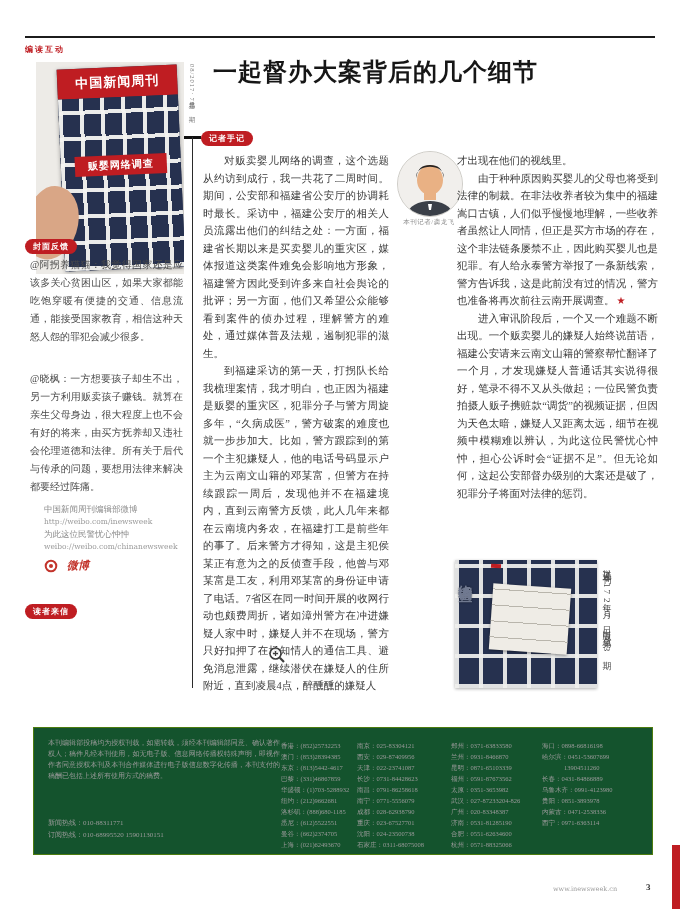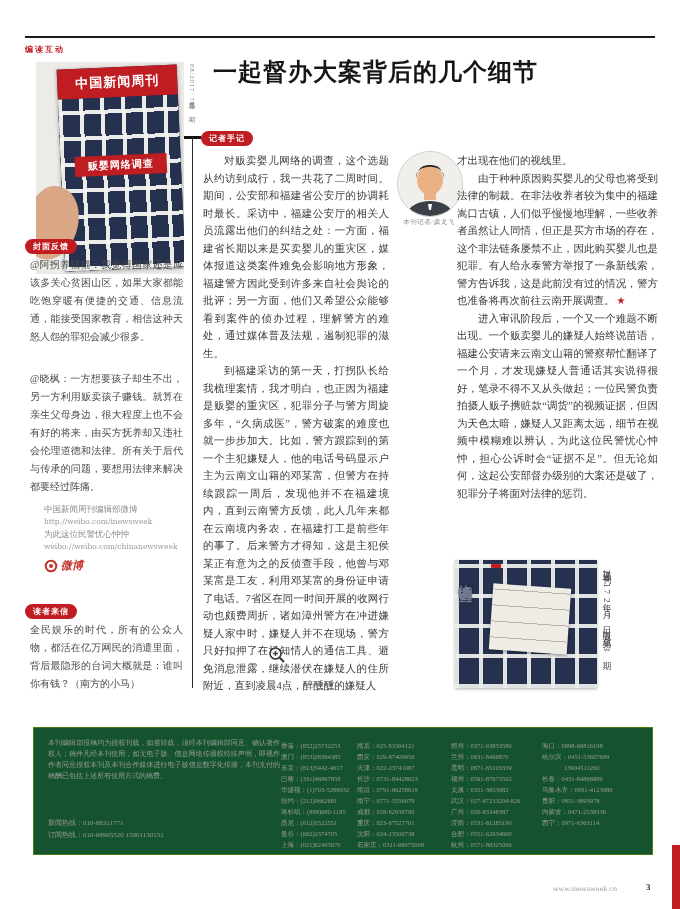--- a/index.html
+++ b/index.html
@@ -66,21 +66,21 @@
       font-size:9px;letter-spacing:2px;line-height:16px;}
 
   
   .fb-pill{left:25px;top:239px;}
   .fb-item1{left:30px;top:256px;width:153px;}
   .fb-item2{left:30px;top:370px;width:153px;}
   .side-text{font-size:10px;line-height:18px;text-align:justify;color:#4a4a4a;margin:0;}
   .weibo{left:30px;top:503px;width:158px;margin-left:14px;}
   .weibo-cjk{font-size:8.5px;color:#8a8a8a;line-height:13px;}
   .weibo-url{font-size:7.5px;color:#9a9a9a;line-height:12px;font-family:"DejaVu Serif",serif;}
-  .weibo-logo{margin-top:5px;display:flex;align-items:center;gap:3px;}
+  .weibo-logo{margin-top:5px;display:flex;align-items:center;gap:9px;}
   .weibo-logo-text{color:#c3342c;font-weight:bold;font-size:11px;font-family:"Liberation Sans",sans-serif;font-style:italic;}
   .lt-pill{left:25px;top:604px;}
   .lt-text{left:30px;top:621px;width:153px;}
 
   
   .cursor-zoom{left:268px;top:646px;width:18px;height:18px;}
 
   
   .footer-panel{left:33px;top:727px;width:620px;height:128px;background:#14532d;border:1px solid #4d7c0f;box-sizing:border-box;}
   .legal{position:absolute;left:14px;top:10px;width:232px;font-size:7px;line-height:11px;
@@ -174,21 +174,20 @@
     <div class="weibo-logo">
       <svg width="14" height="14" viewBox="0 0 14 14">
         <circle cx="7" cy="7" r="5.3" fill="none" stroke="#c3342c" stroke-width="2"></circle>
         <circle cx="7" cy="7" r="2" fill="#c3342c"></circle>
       </svg>
       <span class="weibo-logo-text">微博</span>
     </div>
   </div>
 
   <span class="abs pill lt-pill">读者来信</span>
-  <p class="abs side-text lt-text">全民娱乐的时代，所有的公众人物，都活在亿万网民的消遣里面，背后最隐形的台词大概就是：谁叫你有钱？（南方的小马）</p>
 
   <div class="abs footer-panel">
     <div class="legal">本刊编辑部投稿均为授权刊载，如需转载，须经本刊编辑部同意、确认著作权人；稿件凡经本刊使用，如无电子版、信息网络传播权特殊声明，即视作作者同意授权本刊及本刊合作媒体进行电子版信息数字化传播，本刊支付的稿酬已包括上述所有使用方式的稿费。</div>
     <div class="hotline hl1">新闻热线：010-88311771</div>
     <div class="hotline hl2">订阅热线：010-68995520 15901130151</div>
     <div>
         <div class="contact-col c0">
           <div class="contact-row">香港：(852)25732253</div>
           <div class="contact-row">澳门：(853)28394385</div>
           <div class="contact-row">东京：(813)5442-4617</div>

